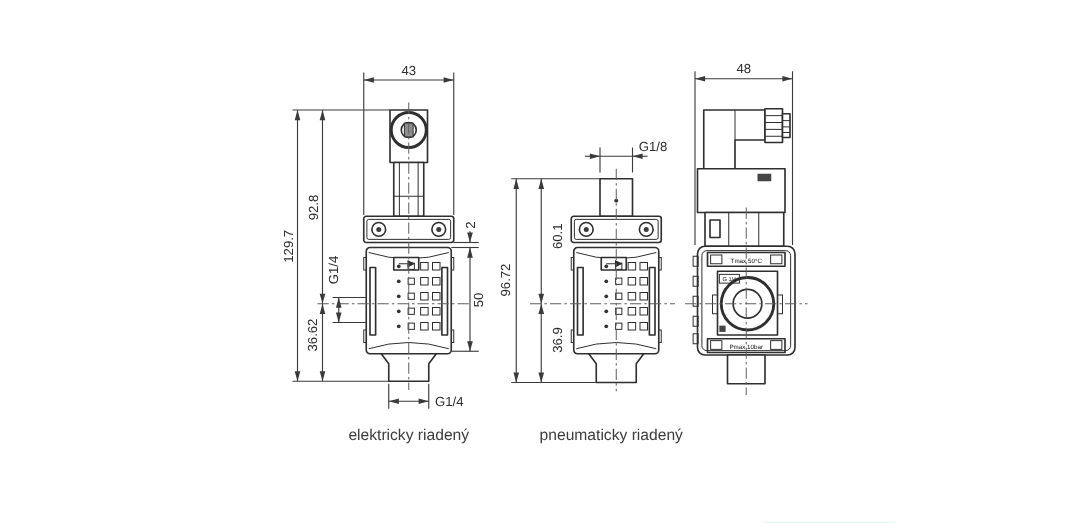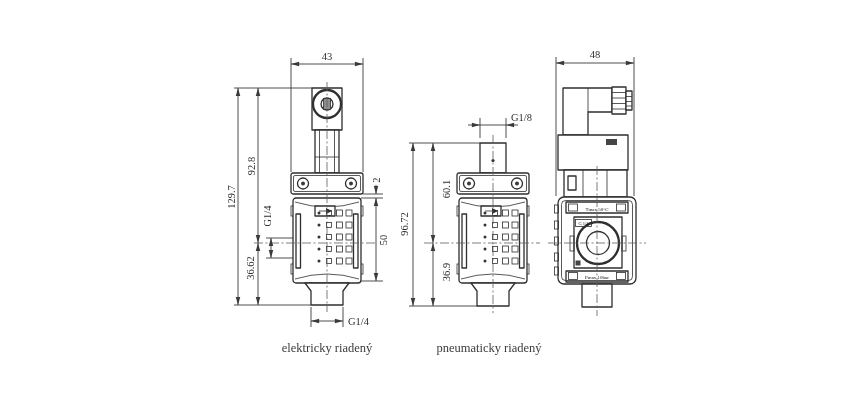--- a/index.html
+++ b/index.html
@@ -1,17 +1,17 @@
 <!DOCTYPE html>
 <html><head>
 <meta charset="utf-8">
 <style>
   html,body{margin:0;padding:0;background:#fff;}
   .stage{position:relative;width:716px;height:418px;background:#5eead4;overflow:hidden;
-         font-family:Liberation Serif, serif;}
+         font-family:Liberation Sans, sans-serif;}
   svg{display:block;}
   .ln  {stroke:#2f2f2f;stroke-width:1.3;fill:none;stroke-linejoin:round;stroke-linecap:square;}
   .lnf {stroke:#2f2f2f;stroke-width:1.3;fill:#ffffff;stroke-linejoin:round;}
   .lnb {stroke:#2f2f2f;stroke-width:2.3;fill:#ffffff;}
   .lnt {stroke:#2f2f2f;stroke-width:0.8;fill:none;}
   .dim {stroke:#3a3a3a;stroke-width:0.9;fill:none;}
   .cl  {stroke:#5e5e5e;stroke-width:0.8;fill:none;stroke-dasharray:9 2.5 2 2.5;}
   .dimtxt{font-size:10.5px;fill:#2d2d2d;}
   .cap {font-size:12.5px;fill:#3c3c3c;}
   .tiny{font-size:5px;fill:#101010;}

